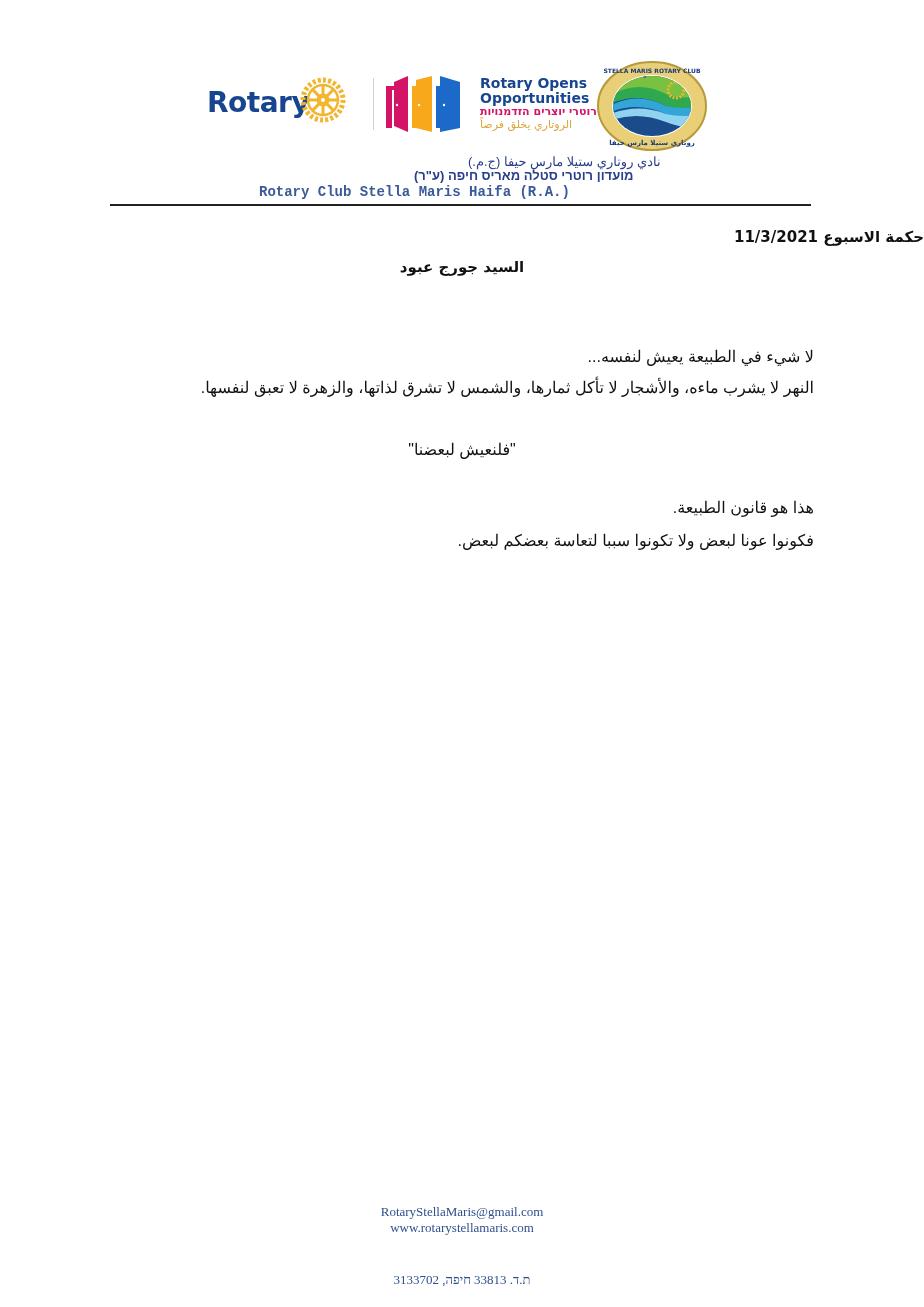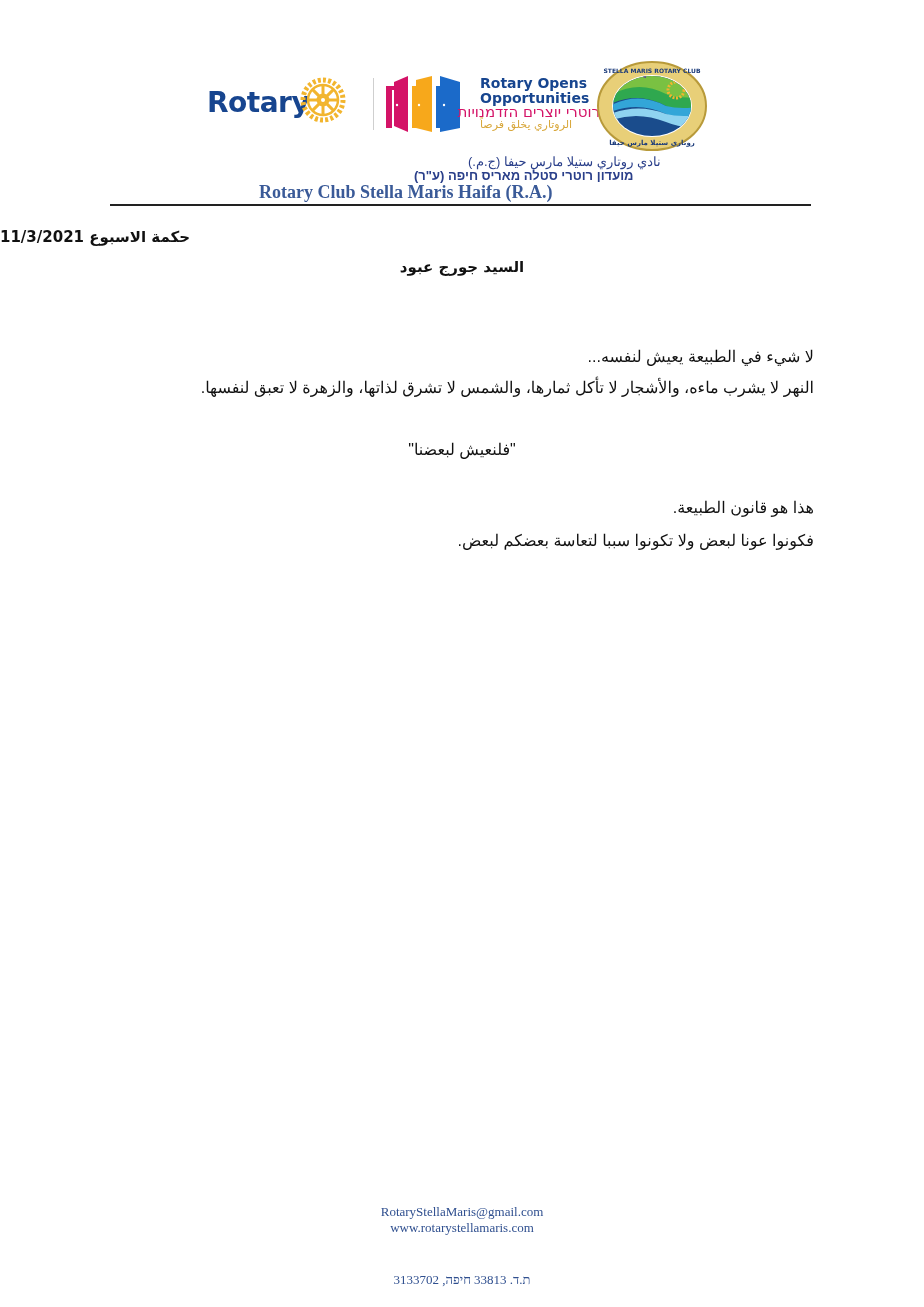--- a/index.html
+++ b/index.html
@@ -5,30 +5,30 @@
   html, body { margin: 0; padding: 0; background: #ffffff; }
   body { width: 924px; height: 1307px; position: relative; overflow: hidden; font-family: "Liberation Sans", sans-serif; color: #111; }
 
   .header { position: absolute; left: 0; top: 0; width: 843px; height: 210px; }
   .rotary-word { position: absolute; left: 207px; top: 86px; font-family: "DejaVu Sans", sans-serif; font-weight: bold; font-size: 28px; color: #17458f; letter-spacing: -0.5px; }
   .wheel { position: absolute; left: 298px; top: 75px; width: 50px; height: 50px; }
   .vsep { position: absolute; left: 373px; top: 78px; width: 1px; height: 52px; background: #cfcfcf; }
   .doors { position: absolute; left: 384px; top: 74px; width: 80px; height: 60px; }
   .roo { position: absolute; left: 480px; top: 76px; width: 120px; }
   .roo .l1, .roo .l2 { font-family: "DejaVu Sans", sans-serif; font-weight: bold; font-size: 14px; color: #17458f; line-height: 15px; white-space: nowrap; }
-  .roo .l3 { font-family: "DejaVu Sans", sans-serif; font-weight: normal; font-size: 15px; color: #d41367; line-height: 12px; direction: rtl; text-align: left; white-space: nowrap; }
+  .roo .l3 { font-family: "DejaVu Sans", sans-serif; font-weight: bold; font-size: 11px; color: #d41367; line-height: 12px; direction: rtl; text-align: left; white-space: nowrap; }
   .roo .l4 { font-family: "DejaVu Sans", sans-serif; font-size: 11px; color: #d8a73a; line-height: 14px; direction: rtl; text-align: left; white-space: nowrap; }
   .club-badge { position: absolute; left: 596px; top: 60px; width: 112px; height: 92px; }
 
   .club-ar { position: absolute; left: 436px; top: 155px; width: 240px; font-size: 13px; color: #2a3f8a; direction: rtl; text-align: left; line-height: 14px; margin-left: 32px; }
   .club-he { position: absolute; left: 414px; top: 169px; width: 260px; font-size: 13px; font-weight: bold; color: #2a3f8a; direction: rtl; text-align: left; line-height: 14px; }
-  .club-en { position: absolute; left: 259px; top: 184px; font-family: Liberation Serif, serif; font-weight: bold; font-size: 18px; color: #3a5a98; line-height: 16px; }
+  .club-en { position: absolute; left: 259px; top: 184px; font-family: Liberation Mono, monospace; font-weight: bold; font-size: 14px; color: #3a5a98; line-height: 16px; }
   .hrule { position: absolute; left: 110px; top: 204px; width: 701px; height: 2px; background: #222; }
 
-  .title1 { position: absolute; left: 0; top: 228px; width: 924px; text-align: left; font-family: "DejaVu Sans", sans-serif; font-weight: bold; font-size: 15px; direction: rtl; }
+  .title1 { position: absolute; left: 0; top: 228px; width: 924px; text-align: right; font-family: "DejaVu Sans", sans-serif; font-weight: bold; font-size: 15px; direction: rtl; }
   .title2 { position: absolute; left: 0; top: 258px; width: 924px; text-align: center; font-family: "DejaVu Sans", sans-serif; font-weight: bold; font-size: 15px; direction: rtl; }
 
   .para { position: absolute; right: 110px; direction: rtl; text-align: right; font-size: 16px; white-space: nowrap; }
   .p1 { top: 347px; }
   .p2 { top: 378px; }
   .p3 { top: 440px; right: auto; left: 0; width: 924px; text-align: center; }
   .p4 { top: 498px; }
   .p5 { top: 531px; }
 
   .footer { position: absolute; left: 0; top: 1204px; width: 924px; text-align: center; font-family: "Liberation Serif", serif; font-size: 13px; color: #2f4f8f; line-height: 16px; }

